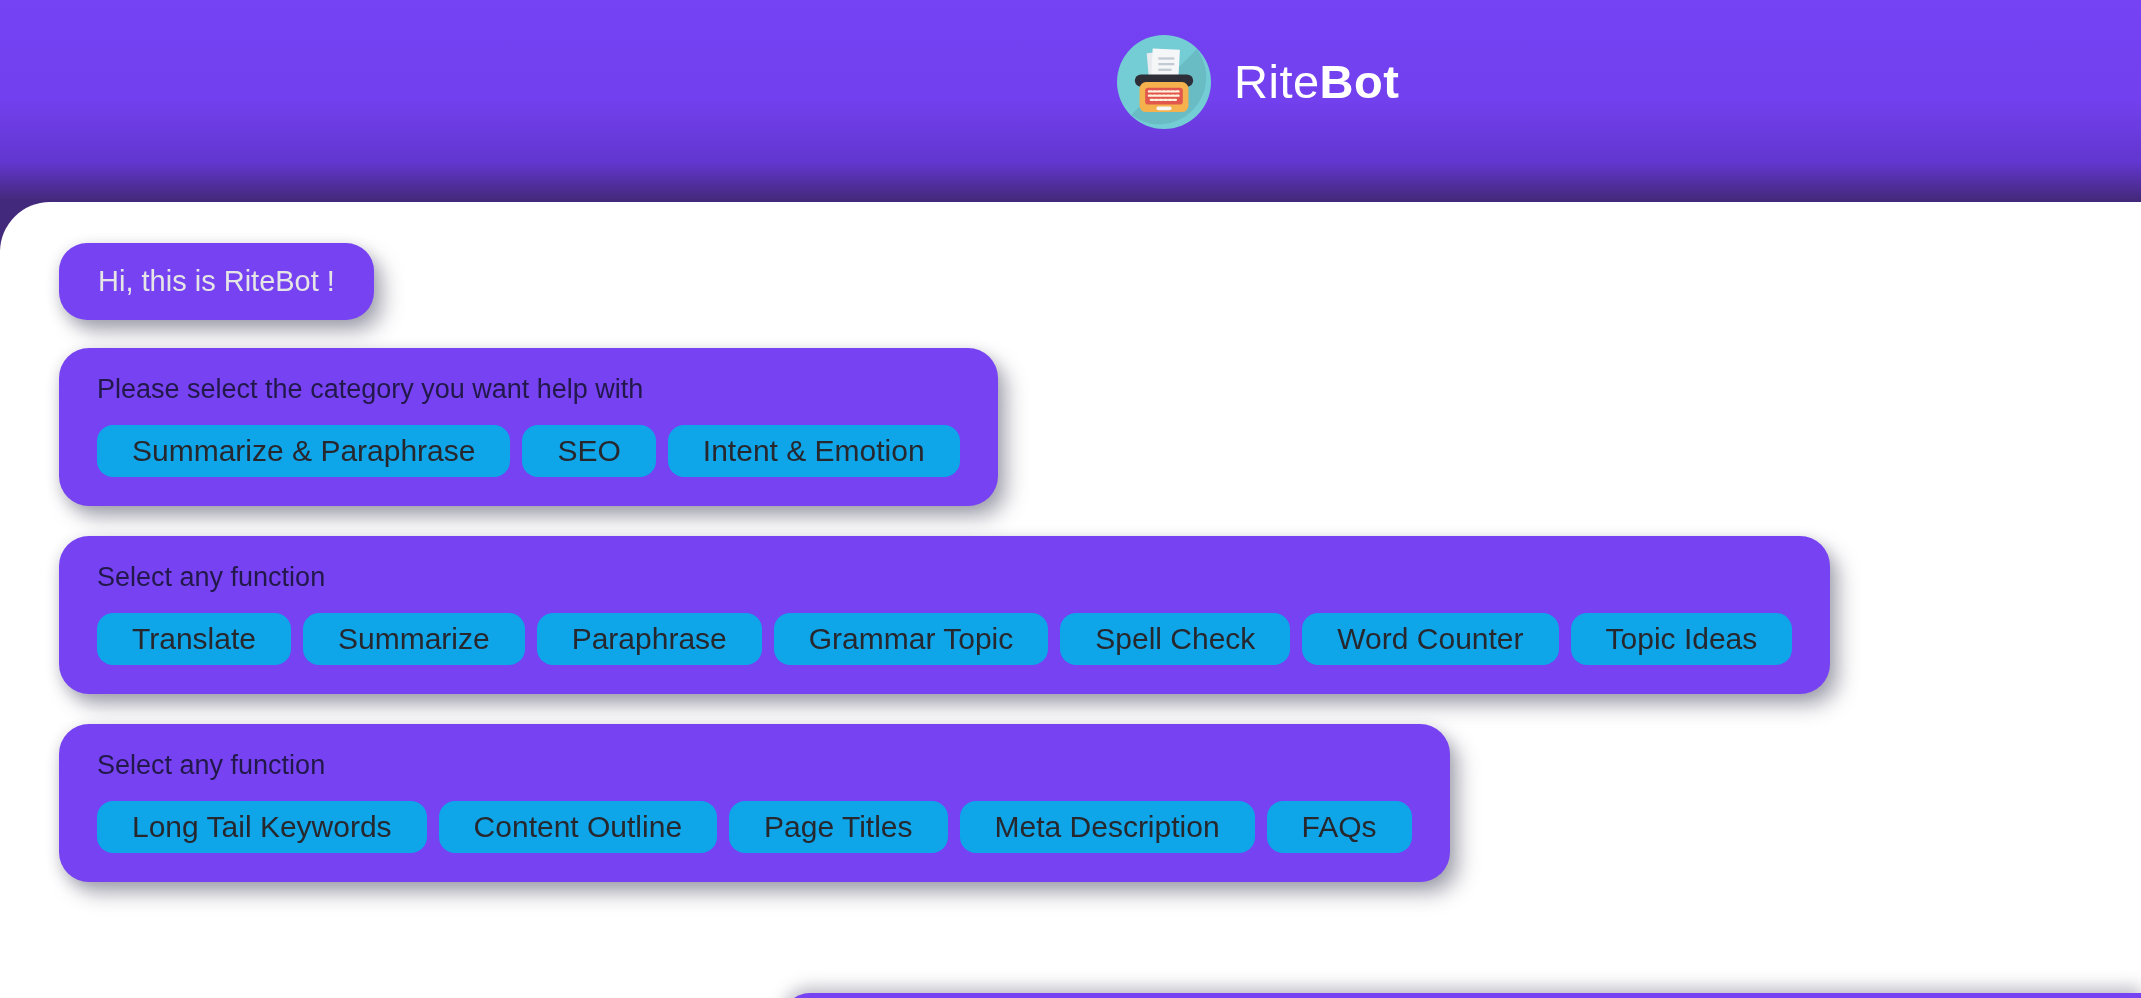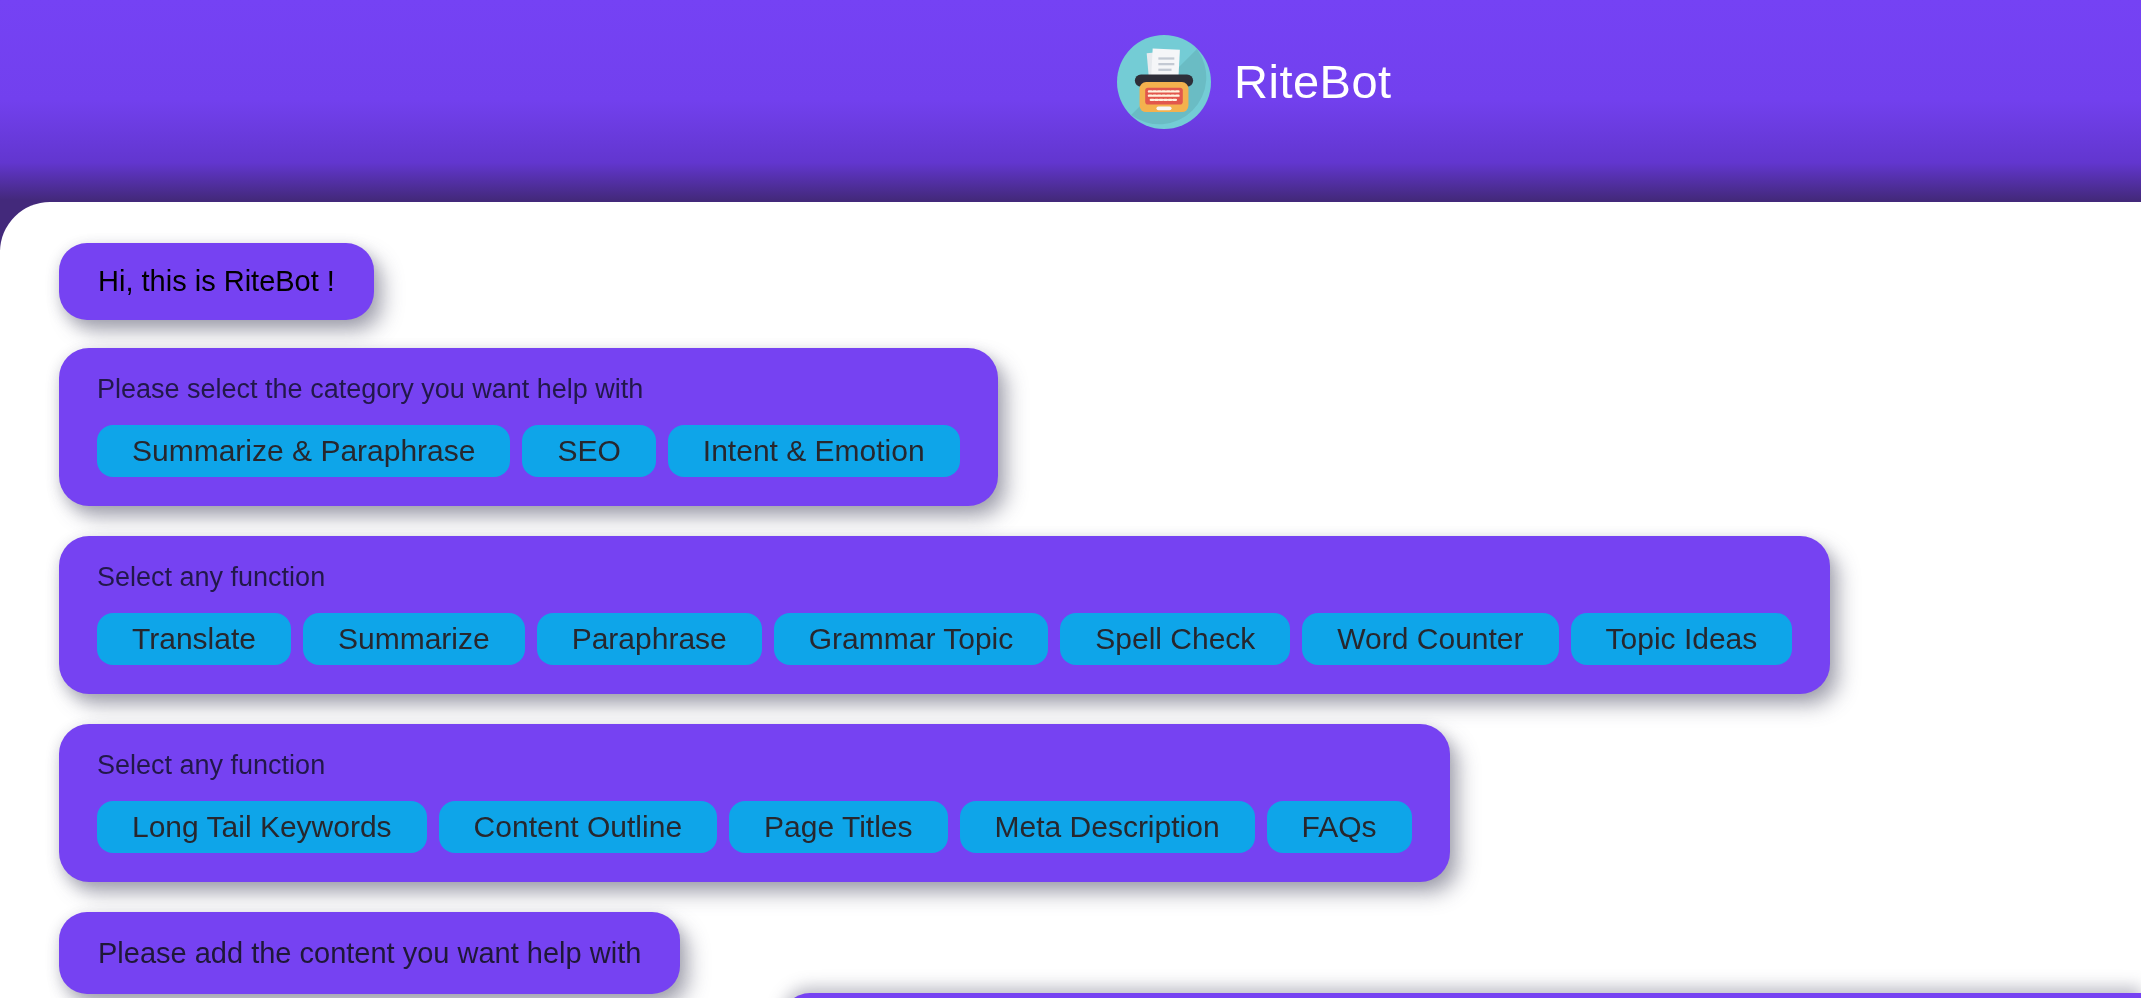--- a/index.html
+++ b/index.html
@@ -44,21 +44,21 @@
   }
   .brand-title {
     margin-left: 23px;
     color: #ffffff;
     font-size: 47px;
     letter-spacing: 0.5px;
     line-height: 94px;
     white-space: nowrap;
   }
   .brand-title .b-bold  { font-weight: 400; }
-  .brand-title .b-light { font-weight: 400; }
+  .brand-title .b-light { font-weight: 700; }
 
   
   .chat-panel {
     position: absolute;
     top: 202px; left: 0;
     width: 2141px;
     height: 796px;
     background: #ffffff;
     border-radius: 50px 0 0 0;
     padding: 41px 0 0 59px;
@@ -74,21 +74,21 @@
 
   .text-bubble {
     display: flex;
     align-items: center;
     width: fit-content;
     height: 77px;
     padding: 0 39px;
     font-size: 29px;
     margin-bottom: 28px;
   }
-  .text-bubble.light-text { color: #000000; text-align: right; }
+  .text-bubble.light-text { color: #e5e5e5; text-align: right; }
   .text-bubble.dark-text  { color: #1f1838; height: 82px; }
 
   .card {
     border-radius: 30px;
     height: 158px;
     box-sizing: border-box;
     padding: 26px 38px 0 38px;
     width: fit-content;
     margin-bottom: 30px;
   }
@@ -195,21 +195,18 @@
       <div class="card-label">Select any function</div>
       <div class="btn-row">
         <button class="pill-btn">Long Tail Keywords</button>
         <button class="pill-btn">Content Outline</button>
         <button class="pill-btn">Page Titles</button>
         <button class="pill-btn">Meta Description</button>
         <button class="pill-btn">FAQs</button>
       </div>
     </div>
 
-    <div class="bubble text-bubble dark-text">
-      <span>Please add the content you want help with</span>
-    </div>
 
   </div>
 
   <div class="partial-bubble"></div>
 
 </div>
 
 </body></html>

